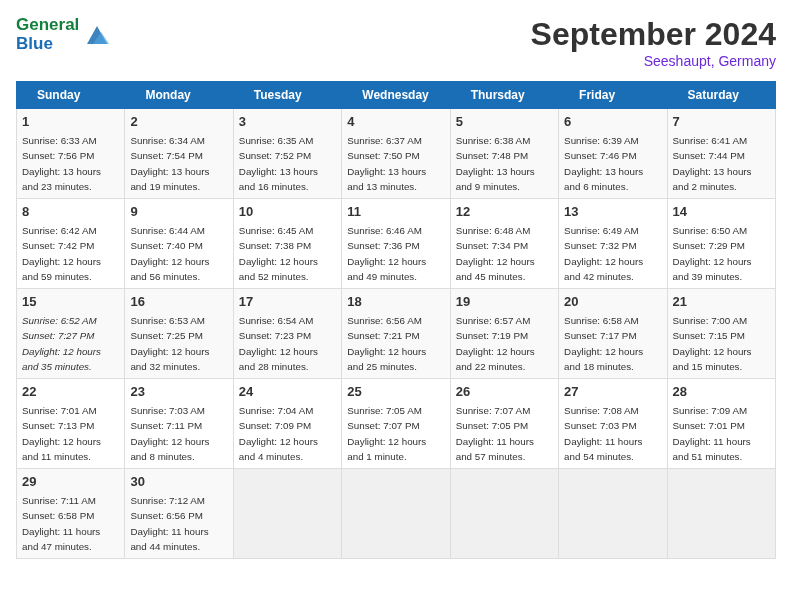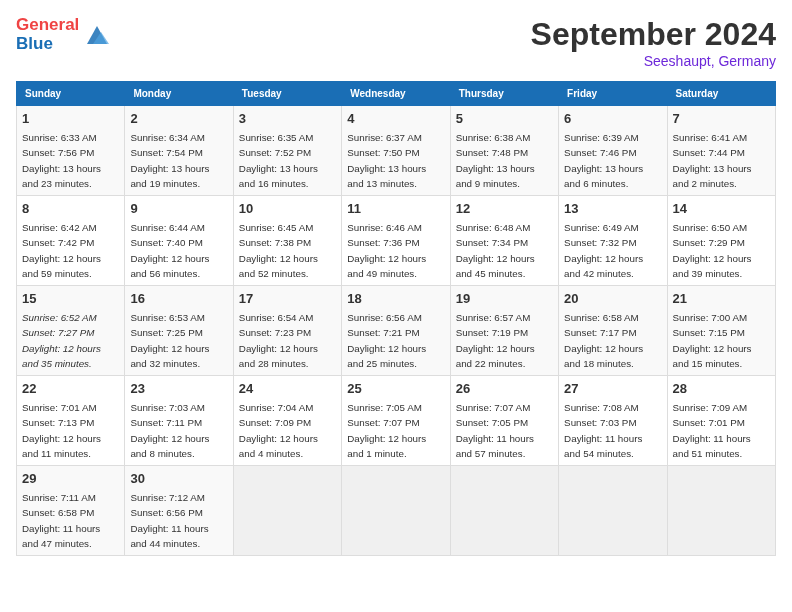--- a/index.html
+++ b/index.html
@@ -34,23 +34,23 @@
       color: #6d28d9;
     }
     table {
       width: 100%;
       border-collapse: collapse;
       font-size: 10.5px;
     }
     thead tr th {
       background-color: #1a6eb5;
       color: #fff;
-      padding: 6px 8px;
+      padding: 6px 20px;
       text-align: left;
-      font-size: 10px;
+      font-size: 12px;
       font-weight: bold;
       border: 1px solid #1a6eb5;
     }
     tbody tr td {
       vertical-align: top;
       padding: 4px 5px;
       border: 1px solid #ddd;
       width: calc(100% / 7);
       height: 80px;
       background: #fff;
@@ -77,21 +77,21 @@
     .empty-cell {
       background: #f0f0f0 !important;
     }
   </style>
 </head>
 <body>
 
 <div class="header">
   <div class="logo">
     <div style="display:flex;flex-direction:column;line-height:1.1;">
-      <span style="font-size:17px;font-weight:bold;color:#ef4444;">General</span>
+      <span style="font-size:17px;font-weight:bold;color:#15803d;">General</span>
       <span style="font-size:17px;font-weight:bold;color:#1a6eb5;">Blue</span>
     </div>
     <svg width="28" height="26" viewBox="0 0 28 26">
       <polygon points="4,22 14,4 24,22" fill="#1a6eb5" opacity="0.85"></polygon>
       <polygon points="10,22 18,10 26,22" fill="#4fa3e0" opacity="0.7"></polygon>
     </svg>
   </div>
   <div class="title-block">
     <div class="month-title">September 2024</div>
     <div class="location">Seeshaupt, Germany</div>

